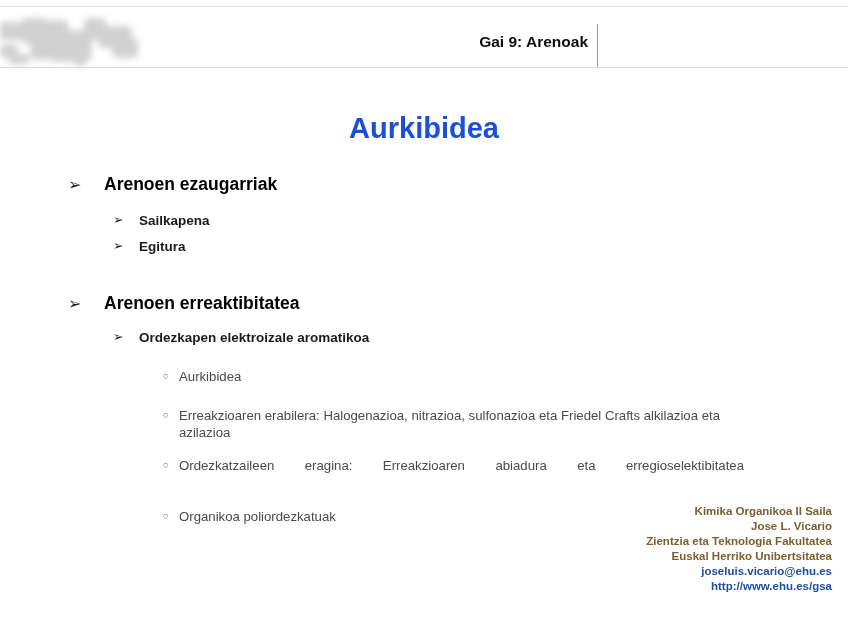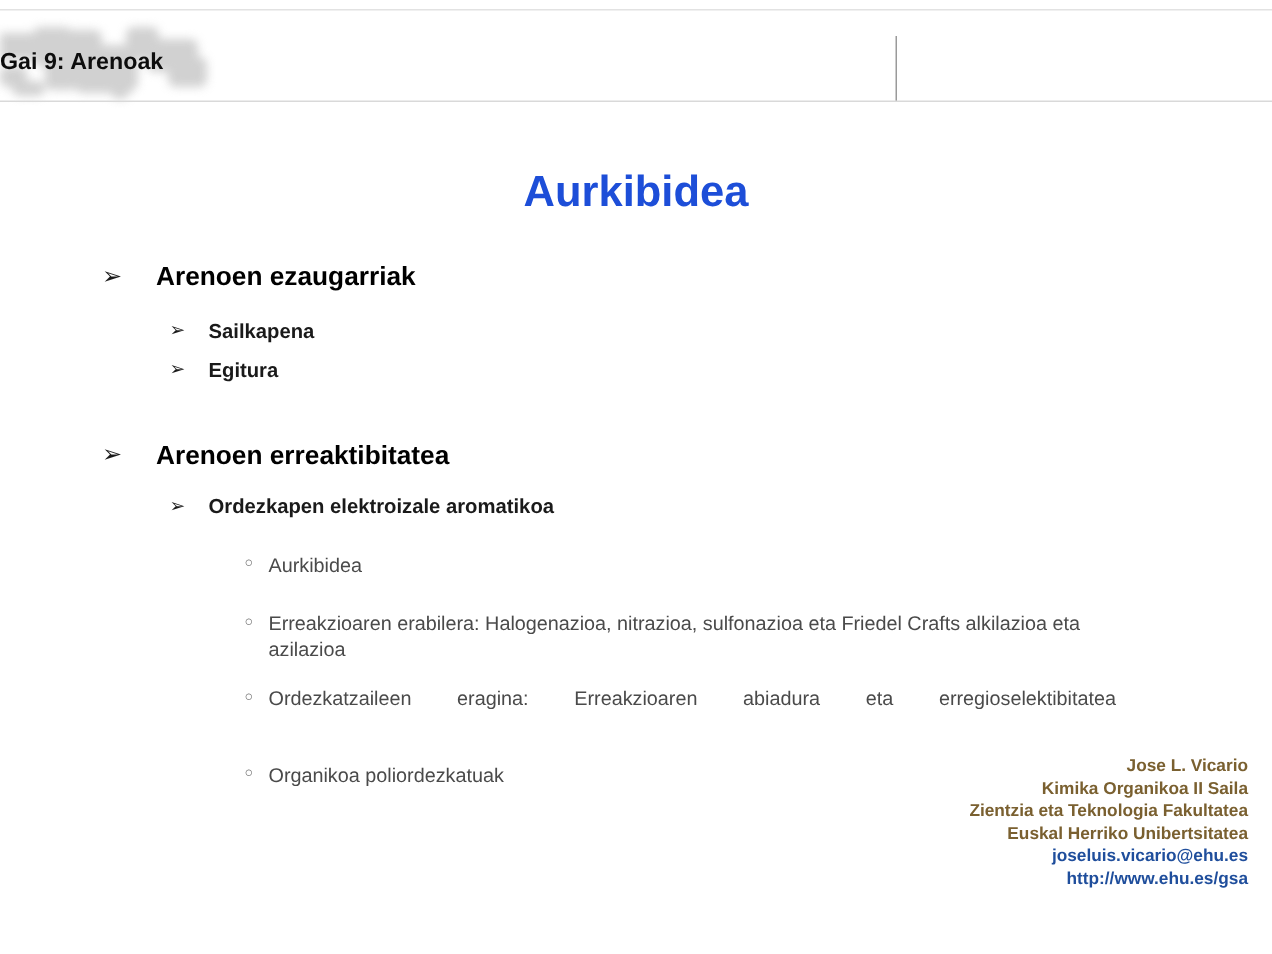--- a/index.html
+++ b/index.html
@@ -54,21 +54,21 @@
     top: 24px;
     width: 1px;
     height: 44px;
     background: #9a9a9a;
   }
   .header-title {
     position: absolute;
     left: 0;
     top: 33px;
     width: 588px;
-    text-align: left;
+    text-align: right;
     font-size: 15.5px;
     font-weight: bold;
     letter-spacing: 0px;
     color: #0d0d0d;
     font-family: "Liberation Sans", sans-serif;
   }
 
   
   .logo {
     position: absolute;
@@ -297,21 +297,21 @@
     <div class="sp-16"></div>
 
     <div class="lvl3">
       <span class="bullet">○</span>
       <span class="txt">Organikoa poliordezkatuak</span>
     </div>
 
   </div>
 
   <div class="footer">
+    <div class="affil">Kimika Organikoa II Saila</div>
     <div class="affil">Jose L. Vicario</div>
-    <div class="affil">Kimika Organikoa II Saila</div>
     <div class="affil">Zientzia eta Teknologia Fakultatea</div>
     <div class="affil">Euskal Herriko Unibertsitatea</div>
     <div class="link">joseluis.vicario@ehu.es</div>
     <div class="link">http://www.ehu.es/gsa</div>
   </div>
 
 </div>
 
 </body></html>

